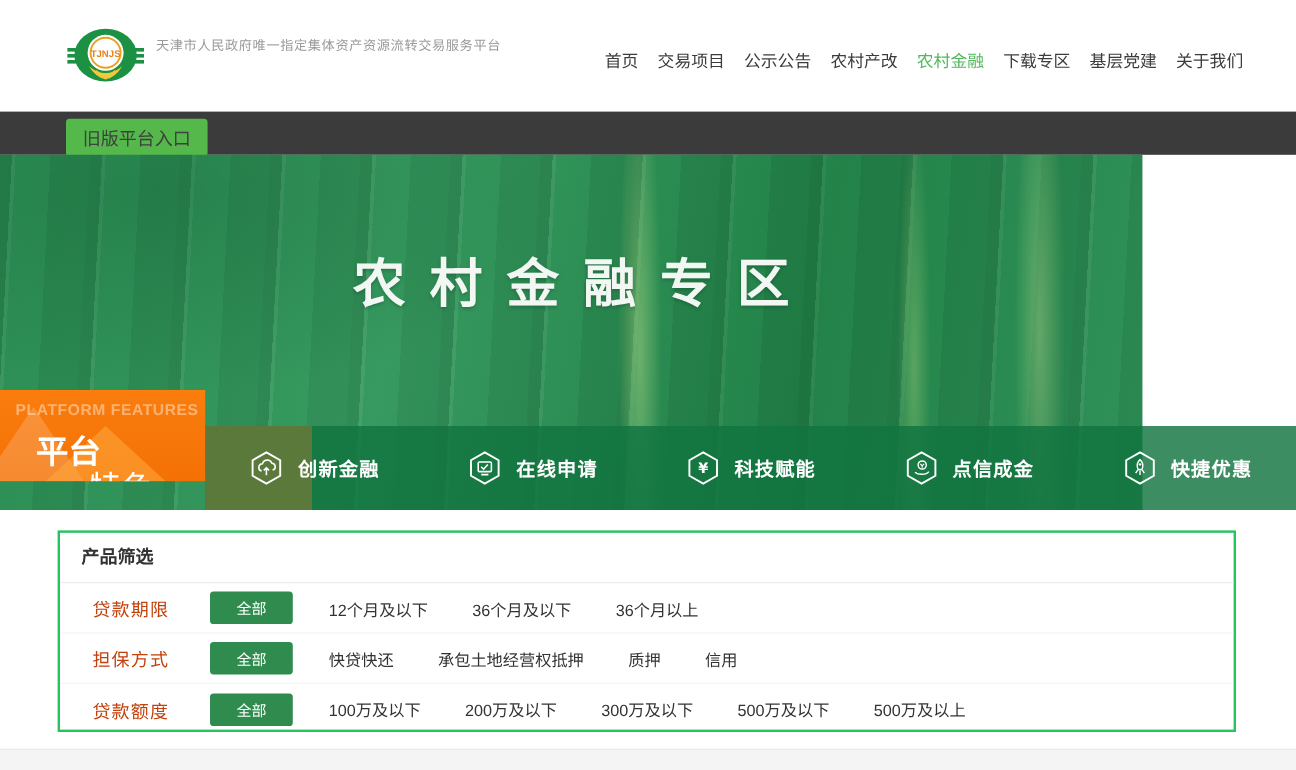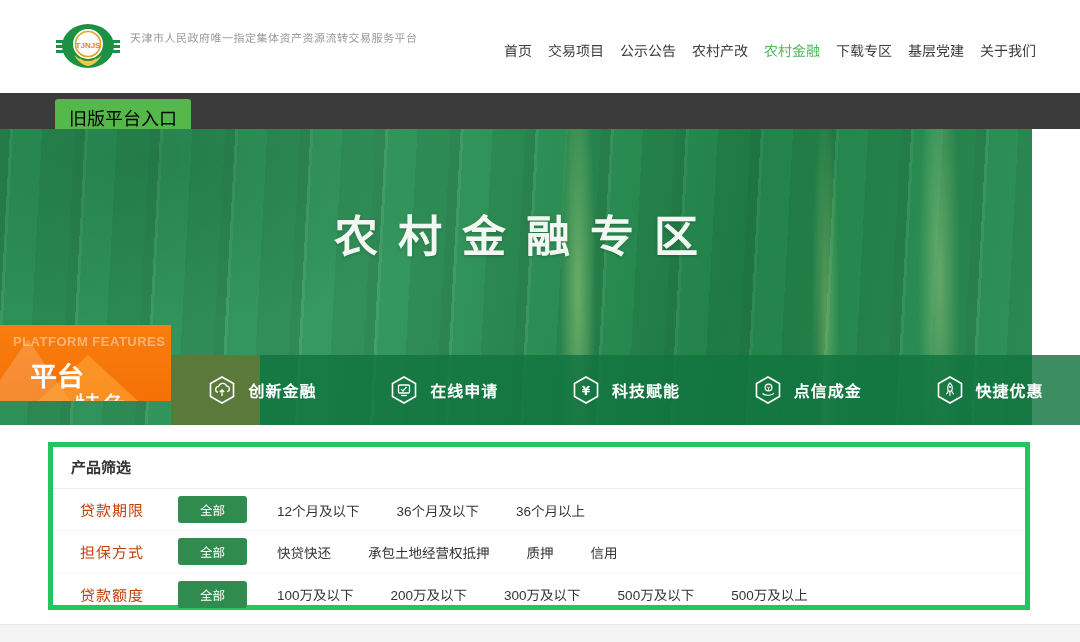--- a/index.html
+++ b/index.html
@@ -12,25 +12,25 @@
   .logo-wrap { position:absolute; left:56px; top:13px; width:64px; height:66px; }
   .brand { position:absolute; left:130px; top:22px; }
   .brand-title { font-size:22px; font-weight:bold; color:#333; letter-spacing:1px; }
   .brand-sub { margin-top:7px; font-size:11px; color:#9a9a9a; letter-spacing:.5px; }
   .nav { position:absolute; right:44px; top:40px; display:flex; gap:16px; }
   .nav-item { font-size:14px; color:#3c3c3c; cursor:pointer; white-space:nowrap; }
   .nav-item.active { color:#52b85e; }
 
   
   .topbar { position:absolute; top:93px; left:0; width:1080px; height:36px; background:#3b3b3b; }
-  .old-btn { position:absolute; left:55px; top:6px; background:#55b84a; color:#000000;
-    font-size:18px; padding:5px 14px; border-radius:3px; border:none; cursor:pointer; }
-
-  
-  .hero { position:absolute; top:129px; left:0; width:1032px; height:296px; overflow:hidden;
+  .old-btn { position:absolute; left:55px; top:6px; background:#55b84a; color:#404040;
+    font-size:15px; padding:5px 14px; border-radius:3px; border:none; cursor:pointer; }
+
+  
+  .hero { position:absolute; top:129px; left:0; width:952px; height:296px; overflow:hidden;
     background:
       radial-gradient(ellipse 26px 340px at 56% 55%, rgba(214,238,150,.38), transparent 70%),
       radial-gradient(ellipse 20px 300px at 80% 60%, rgba(205,232,140,.30), transparent 70%),
       radial-gradient(ellipse 30px 360px at 91% 50%, rgba(220,240,160,.33), transparent 70%),
       radial-gradient(ellipse 500px 260px at 15% 10%, rgba(10,80,40,.25), transparent 65%),
       repeating-linear-gradient(93deg, rgba(8,70,35,.20) 0 10px, rgba(255,255,255,.05) 10px 13px,
         rgba(30,140,80,.16) 13px 42px, rgba(10,90,45,.18) 42px 75px),
       linear-gradient(100deg,#2f8f55 0%, #3b9c62 35%, #238047 70%, #33935a 100%);
   }
   .hero-title { position:absolute; top:72px; left:0; width:100%; text-align:center;
@@ -58,21 +58,21 @@
   .fbar { position:absolute; left:171px; top:355px; width:909px; height:70px;
     background:rgba(17,116,64,.82); z-index:2; display:flex; }
   .fbar .olive { position:absolute; left:0; top:0; width:89px; height:70px; background:#5c793c; }
   .fcell { flex:1; display:flex; align-items:center; justify-content:center; gap:11px;
     position:relative; z-index:2; cursor:pointer; }
   .flabel { color:#fff; font-size:16px; font-weight:bold; letter-spacing:1px; }
   .fcell svg { display:block; }
 
   
   .card { position:absolute; left:48px; top:442px; width:982px; height:168px;
-    background:#fff; border:5px solid #22c55e; }
+    background:#fff; border:2px solid #22c55e; }
   .card-title { height:42px; line-height:42px; padding-left:18px; font-size:15px;
     font-weight:bold; color:#333; border-bottom:1px solid #ececec; }
   .frow { height:42px; display:flex; align-items:center; padding-left:27px;
     border-bottom:1px solid #f5f5f5; }
   .frow:last-child { border-bottom:none; }
   .frow-label { font-size:15px; color:#c2410c; width:76px; margin-right:22px; letter-spacing:1px; }
   .badge-all { background:#2f8c4e; color:#fff; font-size:12.5px; padding:4px 22px;
     border-radius:3px; margin-right:30px; cursor:pointer; }
   .opts { display:flex; gap:37px; }
   .opt { font-size:13.5px; color:#333; cursor:pointer; white-space:nowrap; }

